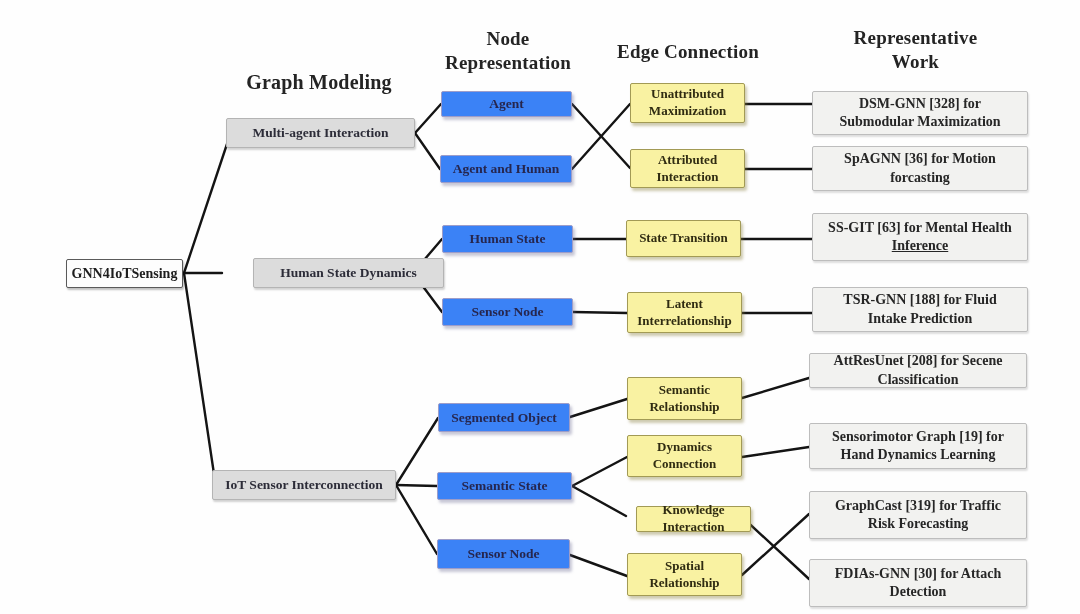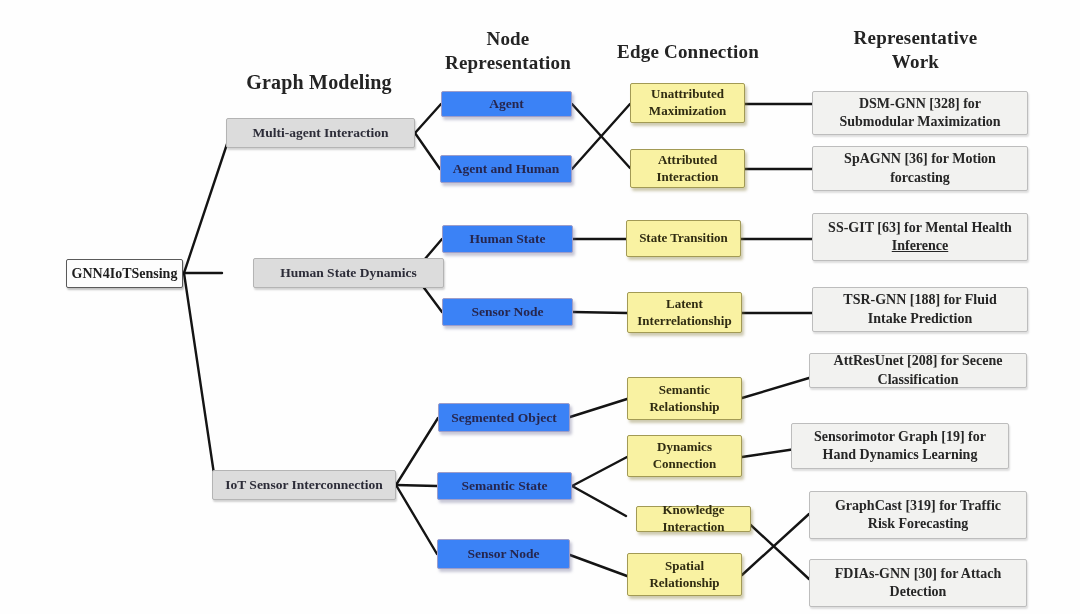--- a/index.html
+++ b/index.html
@@ -124,21 +124,21 @@
     <span class="uline">Inference</span>
   </div>
   <div class="box rw" style="left:812px;top:287px;width:216px;height:45px;">
     <span>TSR-GNN [188] for Fluid</span>
     <span>Intake Prediction</span>
   </div>
   <div class="box rw" style="left:809px;top:353px;width:218px;height:35px;">
     <span>AttResUnet [208] for Secene</span>
     <span>Classification</span>
   </div>
-  <div class="box rw" style="left:791px;top:423px;width:218px;height:46px;">
+  <div class="box rw" style="left:809px;top:423px;width:218px;height:46px;">
     <span>Sensorimotor Graph [19] for</span>
     <span>Hand Dynamics Learning</span>
   </div>
   <div class="box rw" style="left:809px;top:491px;width:218px;height:48px;">
     <span>GraphCast [319] for Traffic</span>
     <span>Risk Forecasting</span>
   </div>
   <div class="box rw" style="left:809px;top:559px;width:218px;height:48px;">
     <span>FDIAs-GNN [30] for Attach</span>
     <span>Detection</span>

